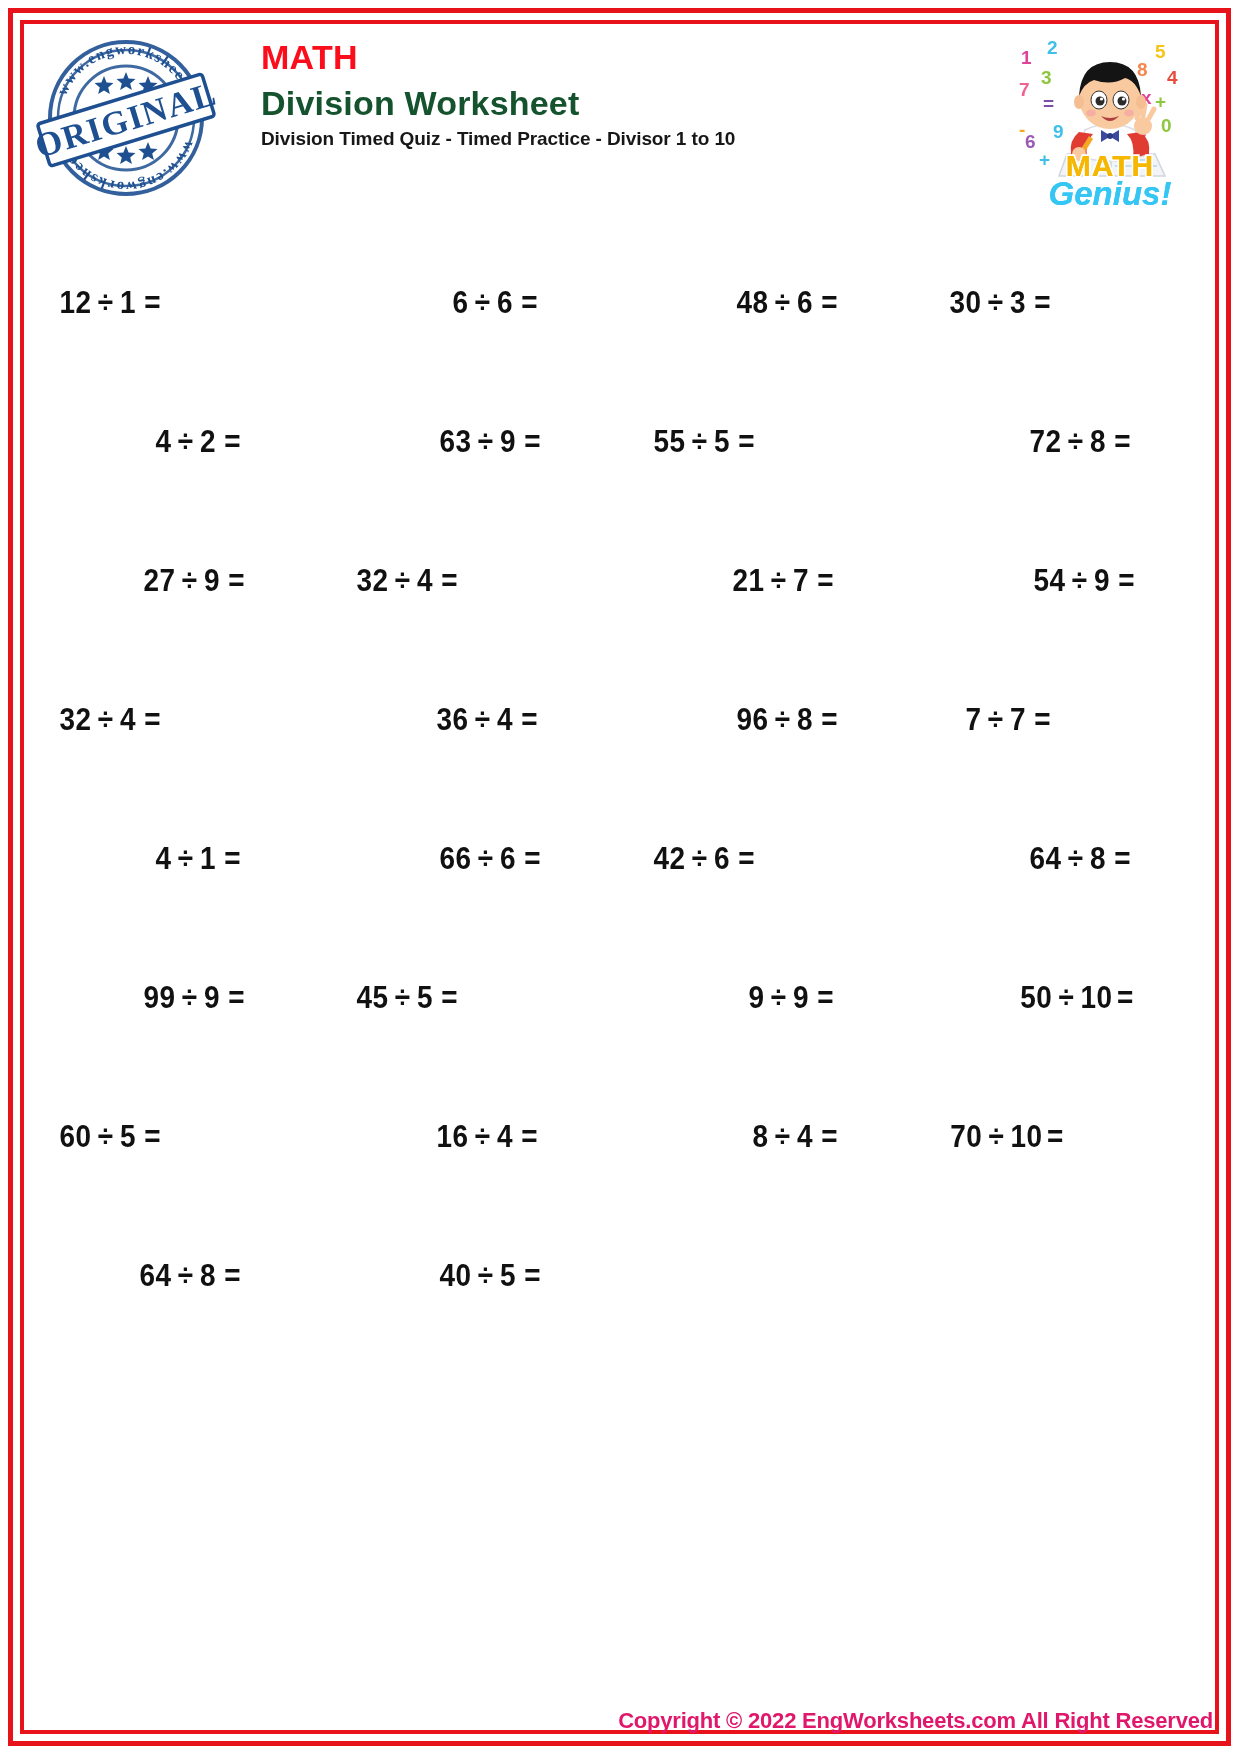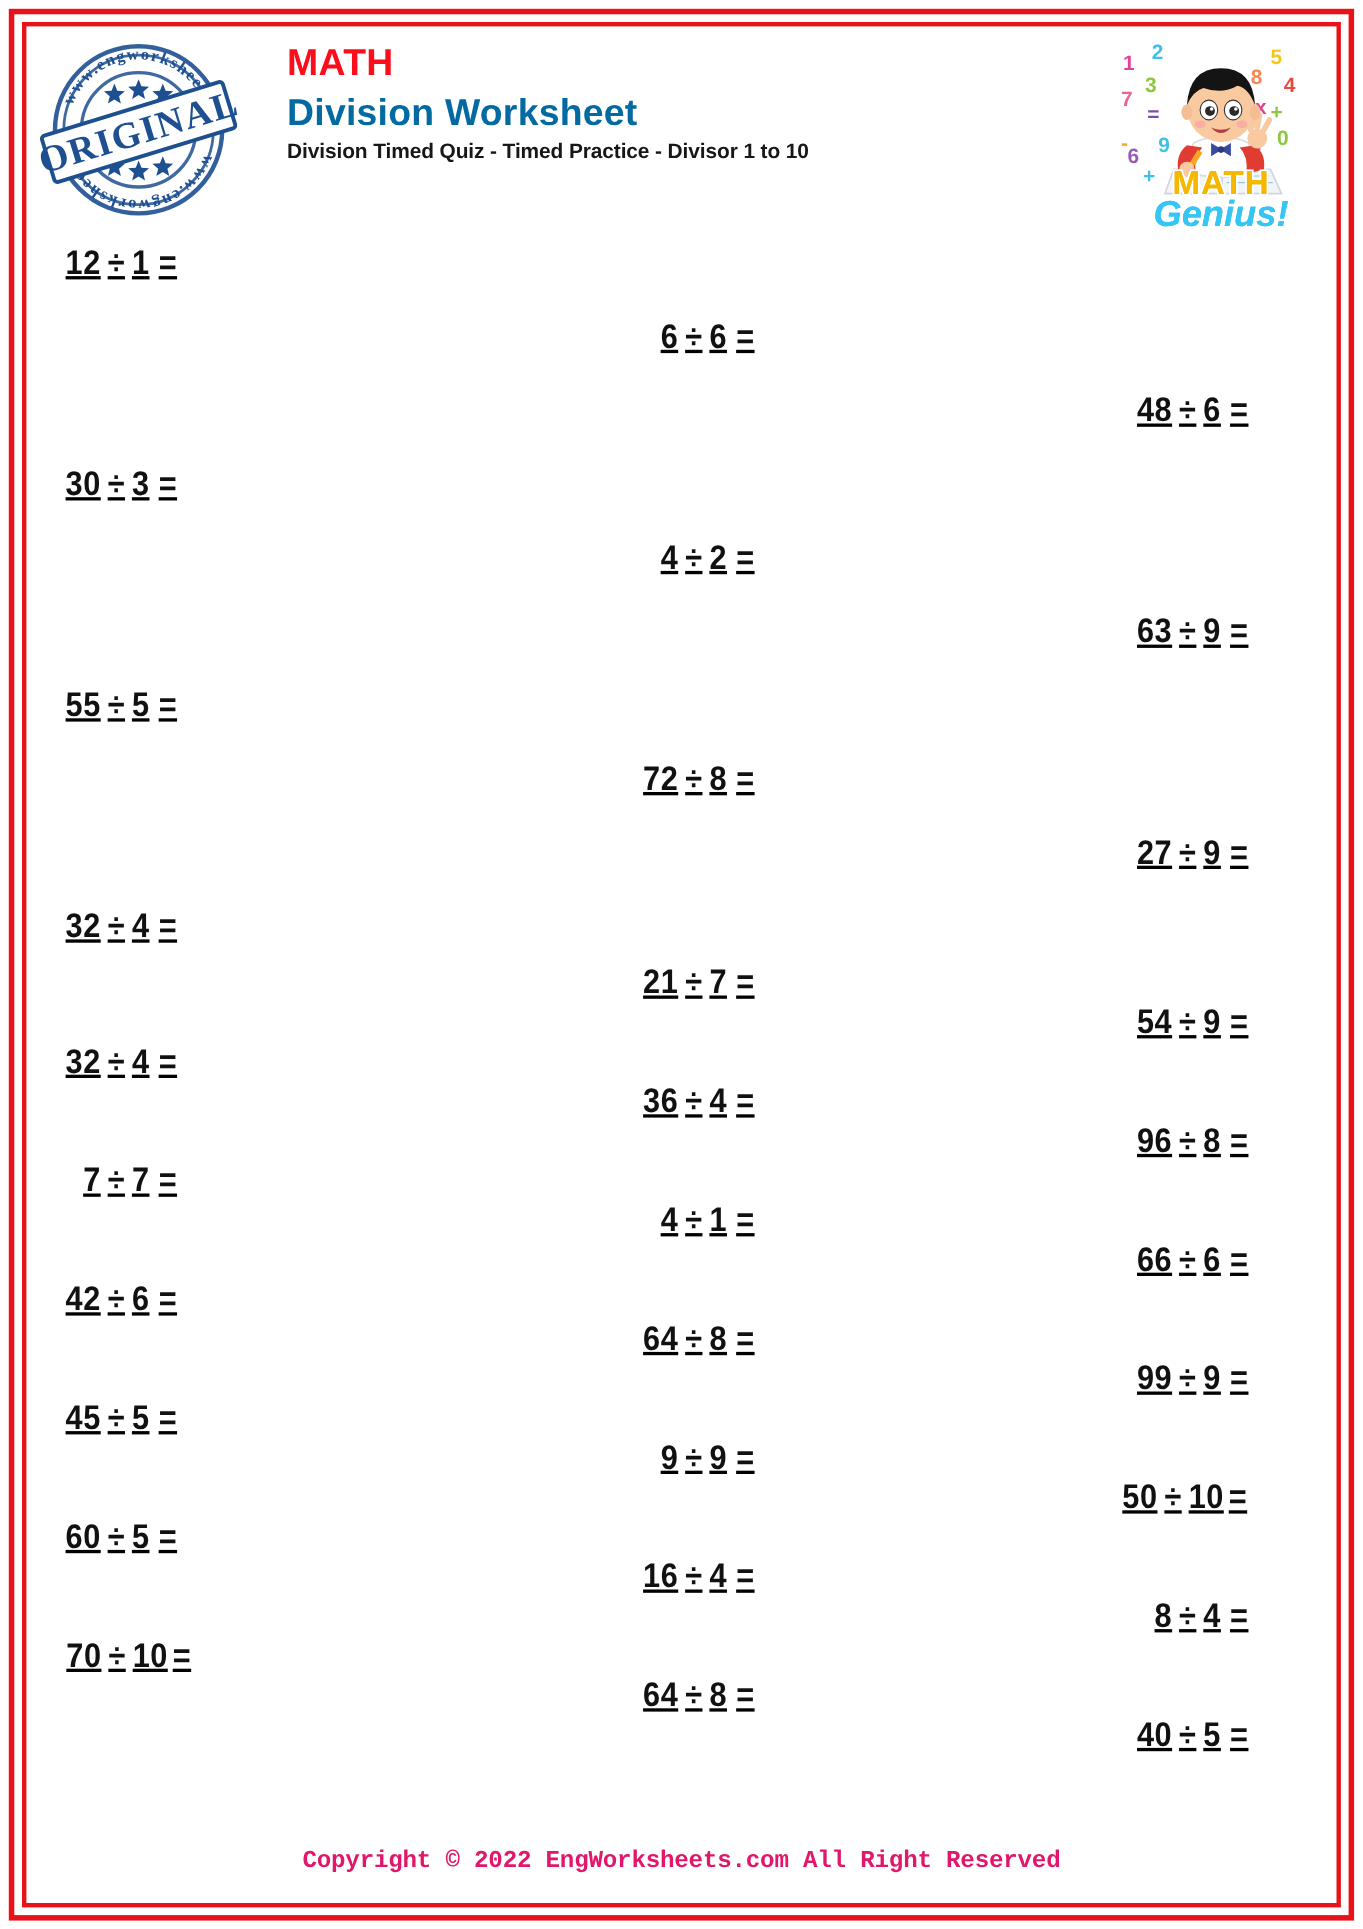--- a/index.html
+++ b/index.html
@@ -71,21 +71,21 @@
   .title-math {
     font-size: 34px;
     font-weight: bold;
     color: #fc0d1b;
     line-height: 1.15;
     letter-spacing: 0.3px;
   }
   .title-sub {
     font-size: 34px;
     font-weight: bold;
-    color: #0369a1;
+    color: #14532d;
     line-height: 1.2;
     margin-top: 6px;
     letter-spacing: 0.2px;
   }
   .title-desc {
     font-size: 19px;
     font-weight: bold;
     color: #171717;
     margin-top: 4px;
     letter-spacing: -0.1px;
@@ -98,27 +98,26 @@
     top: 0px;
     width: 190px;
     height: 185px;
   }
   .genius svg { display: block; }
 
   
   .problems {
     position: absolute;
     left: 26px;
-    top: 205px;
+    top: 233px;
     right: 26px;
     height: 1390px;
     display: grid;
-    grid-template-columns: 1fr;
+    grid-template-columns: 1fr 1fr 1fr 1fr;
     grid-template-rows: repeat(10, 1fr);
-    text-decoration: underline;
   }
   .cell {
     display: flex;
     align-items: center;
     justify-content: center;
   }
   .eq {
     font-family: "Liberation Sans", sans-serif;
     font-size: 31px;
     font-weight: bold;
@@ -149,23 +148,22 @@
   
   .col-0 { justify-content: flex-start; padding-left: 18px; }
   .col-1 { justify-content: center; padding-left: 22px; }
   .col-2 { justify-content: flex-end; padding-right: 72px; align-items: center; }
 
   
   .footer {
     position: absolute;
     left: 26px;
     right: 26px;
-    bottom: 50px;
-    text-align: center;
-    font-family: Liberation Mono, monospace;
+    bottom: 20px;
+    text-align: right;
   }
   .footer-text {
     font-size: 22px;
     font-weight: bold;
     color: #e0176b;
     letter-spacing: -0.2px;
   }
 </style>
 </head>
 <body>

